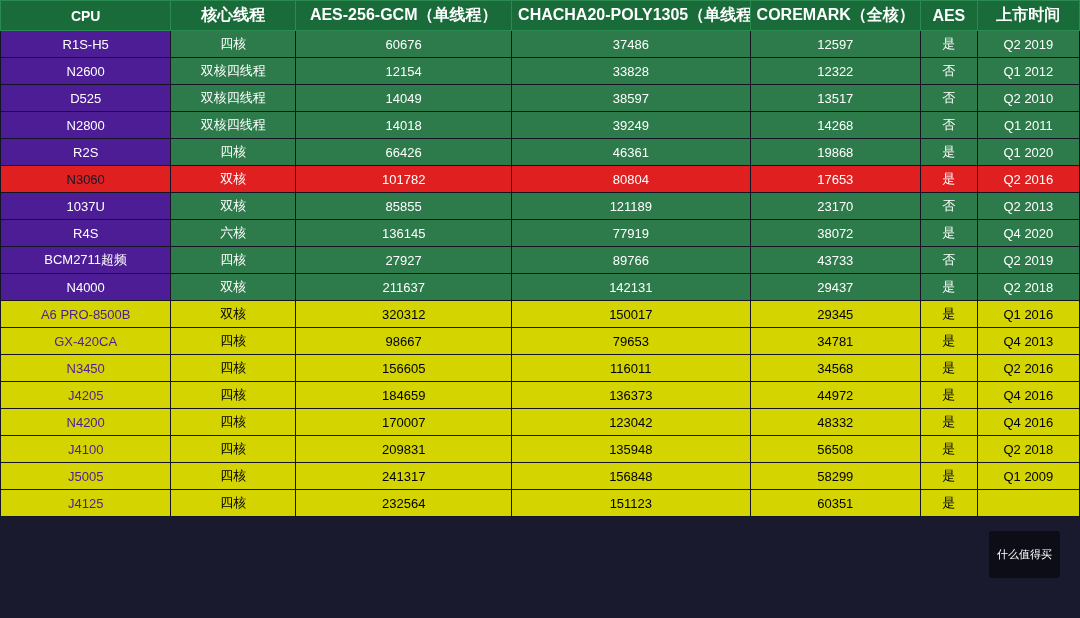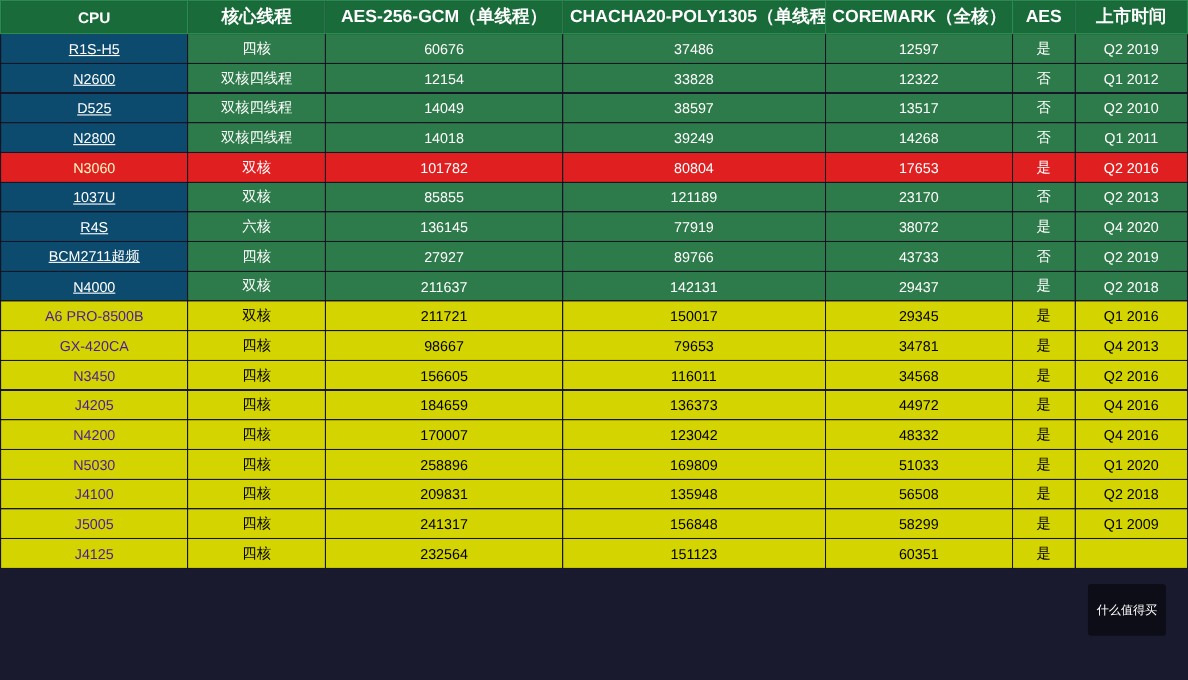--- a/index.html
+++ b/index.html
@@ -56,33 +56,32 @@
       font-size: 14px;
       font-weight: bold;
     }
 
     
     .row-green td {
       background-color: #2d7a4a;
       color: #fff;
     }
     .row-green td:first-child {
-      background-color: #0c4a6e;
-      color: #fff;
-      text-decoration: underline;
+      background-color: #4c1d95;
+      color: #fff;
     }
 
     
     .row-red td {
       background-color: #e02020;
       color: #fff;
     }
     .row-red td:first-child {
       background-color: #e02020;
-      color: #fef9c3;
+      color: #0f172a;
       text-align: center;
     }
 
     
     .row-yellow td {
       background-color: #d4d400;
       color: #000;
     }
     .row-yellow td:first-child {
       background-color: #d4d400;
@@ -156,20 +155,29 @@
         </tr>
         <tr class="row-green">
           <td>N2800</td>
           <td>双核四线程</td>
           <td>14018</td>
           <td>39249</td>
           <td>14268</td>
           <td>否</td>
           <td>Q1 2011</td>
         </tr>
+        <tr class="row-green">
+          <td>R2S</td>
+          <td>四核</td>
+          <td>66426</td>
+          <td>46361</td>
+          <td>19868</td>
+          <td>是</td>
+          <td>Q1 2020</td>
+        </tr>
         <tr class="row-red">
           <td>N3060</td>
           <td>双核</td>
           <td>101782</td>
           <td>80804</td>
           <td>17653</td>
           <td>是</td>
           <td>Q2 2016</td>
         </tr>
         <tr class="row-green">
@@ -204,21 +212,21 @@
           <td>双核</td>
           <td>211637</td>
           <td>142131</td>
           <td>29437</td>
           <td>是</td>
           <td>Q2 2018</td>
         </tr>
         <tr class="row-yellow">
           <td>A6 PRO-8500B</td>
           <td>双核</td>
-          <td>211721</td>
+          <td>320312</td>
           <td>150017</td>
           <td>29345</td>
           <td>是</td>
           <td>Q1 2016</td>
         </tr>
         <tr class="row-yellow">
           <td>GX-420CA</td>
           <td>四核</td>
           <td>98667</td>
           <td>79653</td>
@@ -247,29 +255,20 @@
         <tr class="row-yellow">
           <td>N4200</td>
           <td>四核</td>
           <td>170007</td>
           <td>123042</td>
           <td>48332</td>
           <td>是</td>
           <td>Q4 2016</td>
         </tr>
         <tr class="row-yellow">
-          <td>N5030</td>
-          <td>四核</td>
-          <td>258896</td>
-          <td>169809</td>
-          <td>51033</td>
-          <td>是</td>
-          <td>Q1 2020</td>
-        </tr>
-        <tr class="row-yellow">
           <td>J4100</td>
           <td>四核</td>
           <td>209831</td>
           <td>135948</td>
           <td>56508</td>
           <td>是</td>
           <td>Q2 2018</td>
         </tr>
         <tr class="row-yellow">
           <td>J5005</td>

